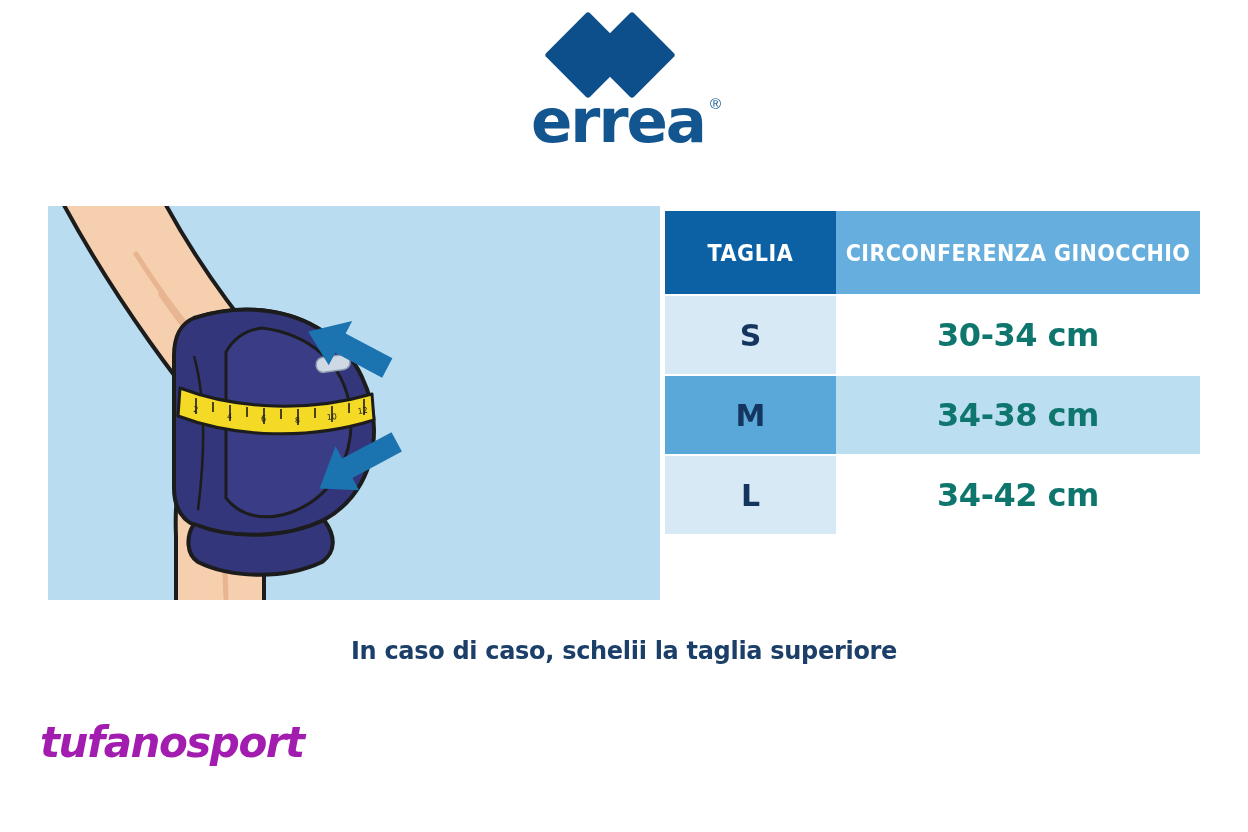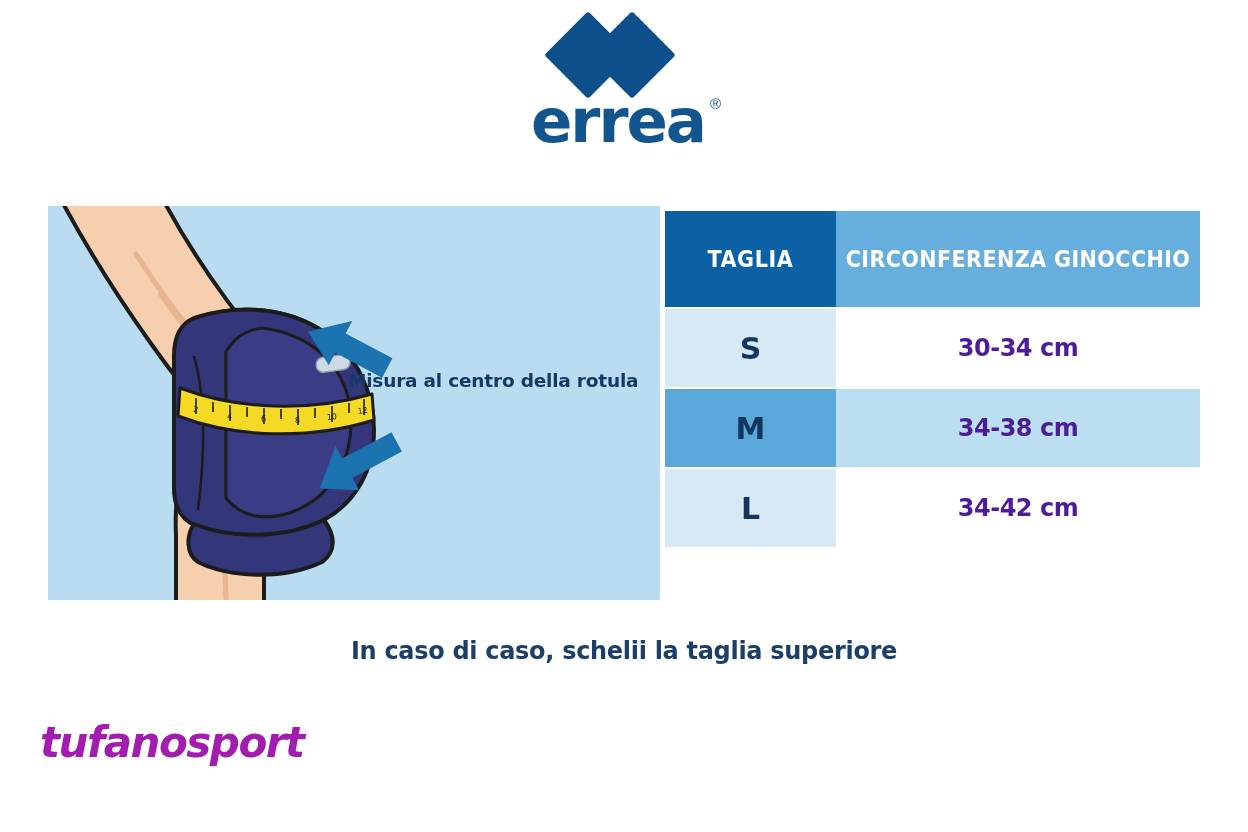--- a/index.html
+++ b/index.html
@@ -99,21 +99,21 @@
     border-spacing: 0 2px;
   }
   .size-table th, .size-table td {
     padding: 0;
     margin: 0;
     height: 78px;
     text-align: center;
     vertical-align: middle;
   }
   .size-table th {
-    height: 96px;
+    height: 83px;
   }
   .col-size  { width: 171px; }
   .col-value { width: 364px; }
 
   .th-size {
     background: #0b61a4;
     color: #ffffff;
     font-family: "DejaVu Sans Condensed", "DejaVu Sans", sans-serif;
     font-weight: bold;
     font-size: 23px;
@@ -130,22 +130,22 @@
 
   .cell-size {
     font-family: "DejaVu Sans", sans-serif;
     font-weight: bold;
     font-size: 30px;
     color: #14365e;
   }
   .cell-value {
     font-family: "DejaVu Sans", sans-serif;
     font-weight: bold;
-    font-size: 24px;
-    color: #4c1d95;
+    font-size: 32px;
+    color: #0f766e;
     letter-spacing: -0.5px;
   }
 
   tr.row-odd  .cell-size  { background: #d6e9f5; }
   tr.row-odd  .cell-value { background: #ffffff; }
   tr.row-even .cell-size  { background: #5aa7da; }
   tr.row-even .cell-value { background: #bcdef1; }
 
   
   .footnote {
@@ -255,21 +255,20 @@
     <g fill="#1b73b0">
       <path d="M 258 146 L 292 116 L 292 130 L 345 130 L 345 152 L 292 152 L 292 166 Z" transform="rotate(28 300 140)"></path>
     </g>
     <g fill="#1b73b0">
       <path d="M 258 252 L 292 222 L 292 236 L 348 236 L 348 258 L 292 258 L 292 272 Z" transform="rotate(-28 302 246) translate(0 12)"></path>
     </g>
   </svg>
 </div>
 
 <div class="callout">
-  <span class="line2">Misura al centro della rotula</span>
 </div>
 
 <table class="size-table">
   <colgroup>
     <col class="col-size">
     <col class="col-value">
   </colgroup>
   <thead>
     <tr>
       <th class="th-size">TAGLIA</th>

